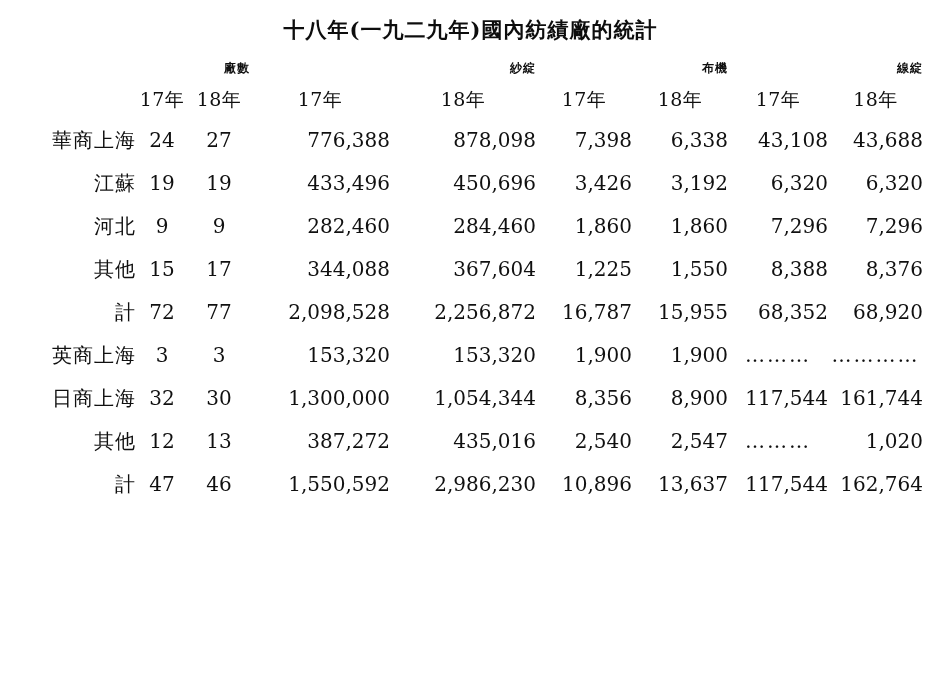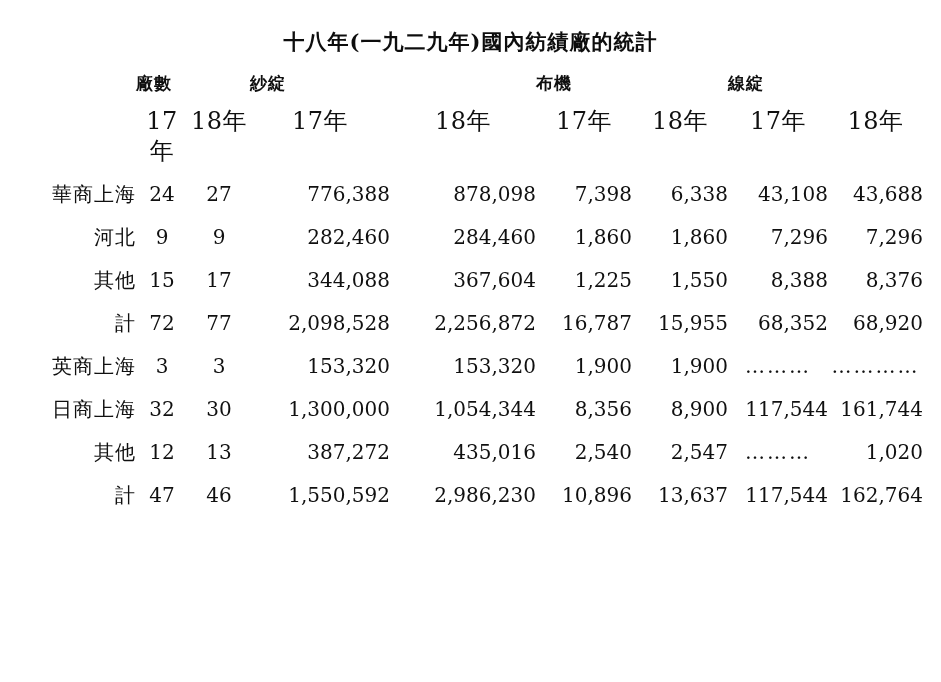--- a/index.html
+++ b/index.html
@@ -12,21 +12,21 @@
     height: 682px;
     font-family: "DejaVu Serif", "Liberation Serif", serif;
     color: #101010;
     overflow: hidden;
   }
   .page {
     position: relative;
     width: 941px;
     height: 552px;
     box-sizing: border-box;
-    padding: 16px;
+    padding: 4px;
   }
   .title {
     text-align: center;
     font-size: 21px;
     letter-spacing: 1px;
     padding-top: 12px;
     padding-bottom: 6px;
     font-weight: 600;
     color: #0d0d0d;
     font-family: "DejaVu Serif", "Liberation Serif", serif;
@@ -47,30 +47,30 @@
   col.c-n1    { width: 52px; }
   col.c-n2    { width: 62px; }
   col.c-s1    { width: 140px; }
   col.c-s2    { width: 146px; }
   col.c-b1    { width: 96px; }
   col.c-b2    { width: 96px; }
   col.c-t1    { width: 100px; }
   col.c-t2    { width: 95px; }
 
   tr.grouphead td {
-    font-size: 17px;
+    font-size: 12px;
     font-weight: 600;
-    text-align: left;
+    text-align: right;
     padding-top: 10px;
     padding-bottom: 4px;
     letter-spacing: 1px;
     font-family: Liberation Mono, monospace;
   }
   tr.yearhead td {
-    font-size: 24px;
+    font-size: 19px;
     text-align: center;
     padding-top: 6px;
     padding-bottom: 6px;
     letter-spacing: 0.5px;
   }
   tr.datarow td {
     font-size: 20px;
     padding-top: 8px;
     padding-bottom: 8px;
   }
@@ -143,20 +143,31 @@
         <td class="num center">24</td>
         <td class="num center">27</td>
         <td class="num">776,388</td>
         <td class="num">878,098</td>
         <td class="num">7,398</td>
         <td class="num">6,338</td>
         <td class="num">43,108</td>
         <td class="num">43,688</td>
       </tr>
       <tr class="datarow">
+        <td class="rowlabel">江蘇</td>
+        <td class="num center">19</td>
+        <td class="num center">19</td>
+        <td class="num">433,496</td>
+        <td class="num">450,696</td>
+        <td class="num">3,426</td>
+        <td class="num">3,192</td>
+        <td class="num">6,320</td>
+        <td class="num">6,320</td>
+      </tr>
+      <tr class="datarow">
         <td class="rowlabel">河北</td>
         <td class="num center">9</td>
         <td class="num center">9</td>
         <td class="num">282,460</td>
         <td class="num">284,460</td>
         <td class="num">1,860</td>
         <td class="num">1,860</td>
         <td class="num">7,296</td>
         <td class="num">7,296</td>
       </tr>

